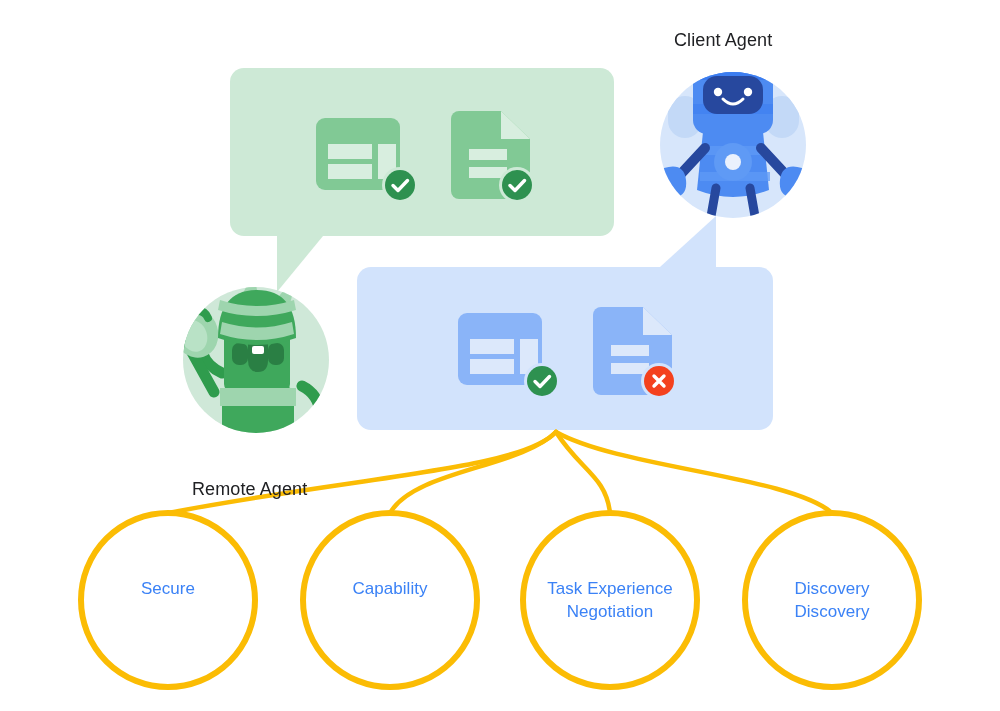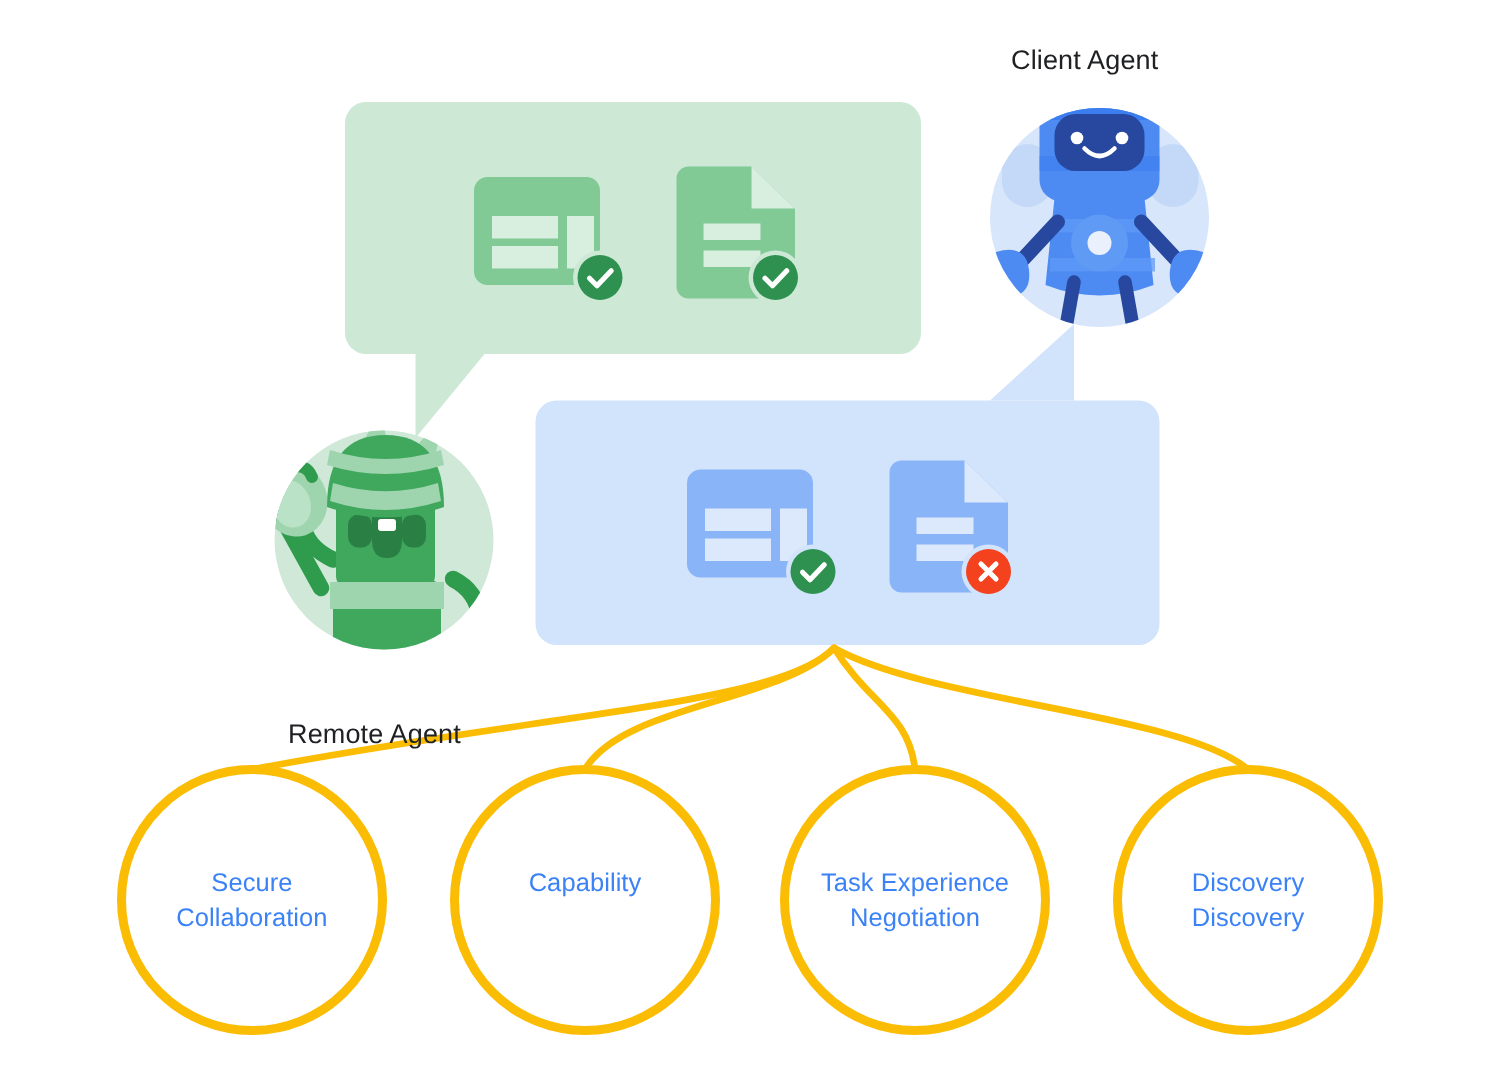--- a/index.html
+++ b/index.html
@@ -199,21 +199,20 @@
       <circle cx="832" cy="600" r="87"></circle>
     </g>
   </svg>
 
   <div class="lbl" id="client-agent-label">Client Agent</div>
 
   <div class="lbl" id="remote-agent-label">Remote Agent</div>
 
   <div class="node-text" style="left:78px; top:577px;">
     <span>Secure</span>
-    <span>Collaboration</span>
   </div>
 
   <div class="node-text" style="left:300px; top:577px;">
     <span>Capability</span>
   </div>
 
   <div class="node-text" style="left:520px; top:577px;">
     <span>Task Experience</span>
     <span>Negotiation</span>
   </div>

